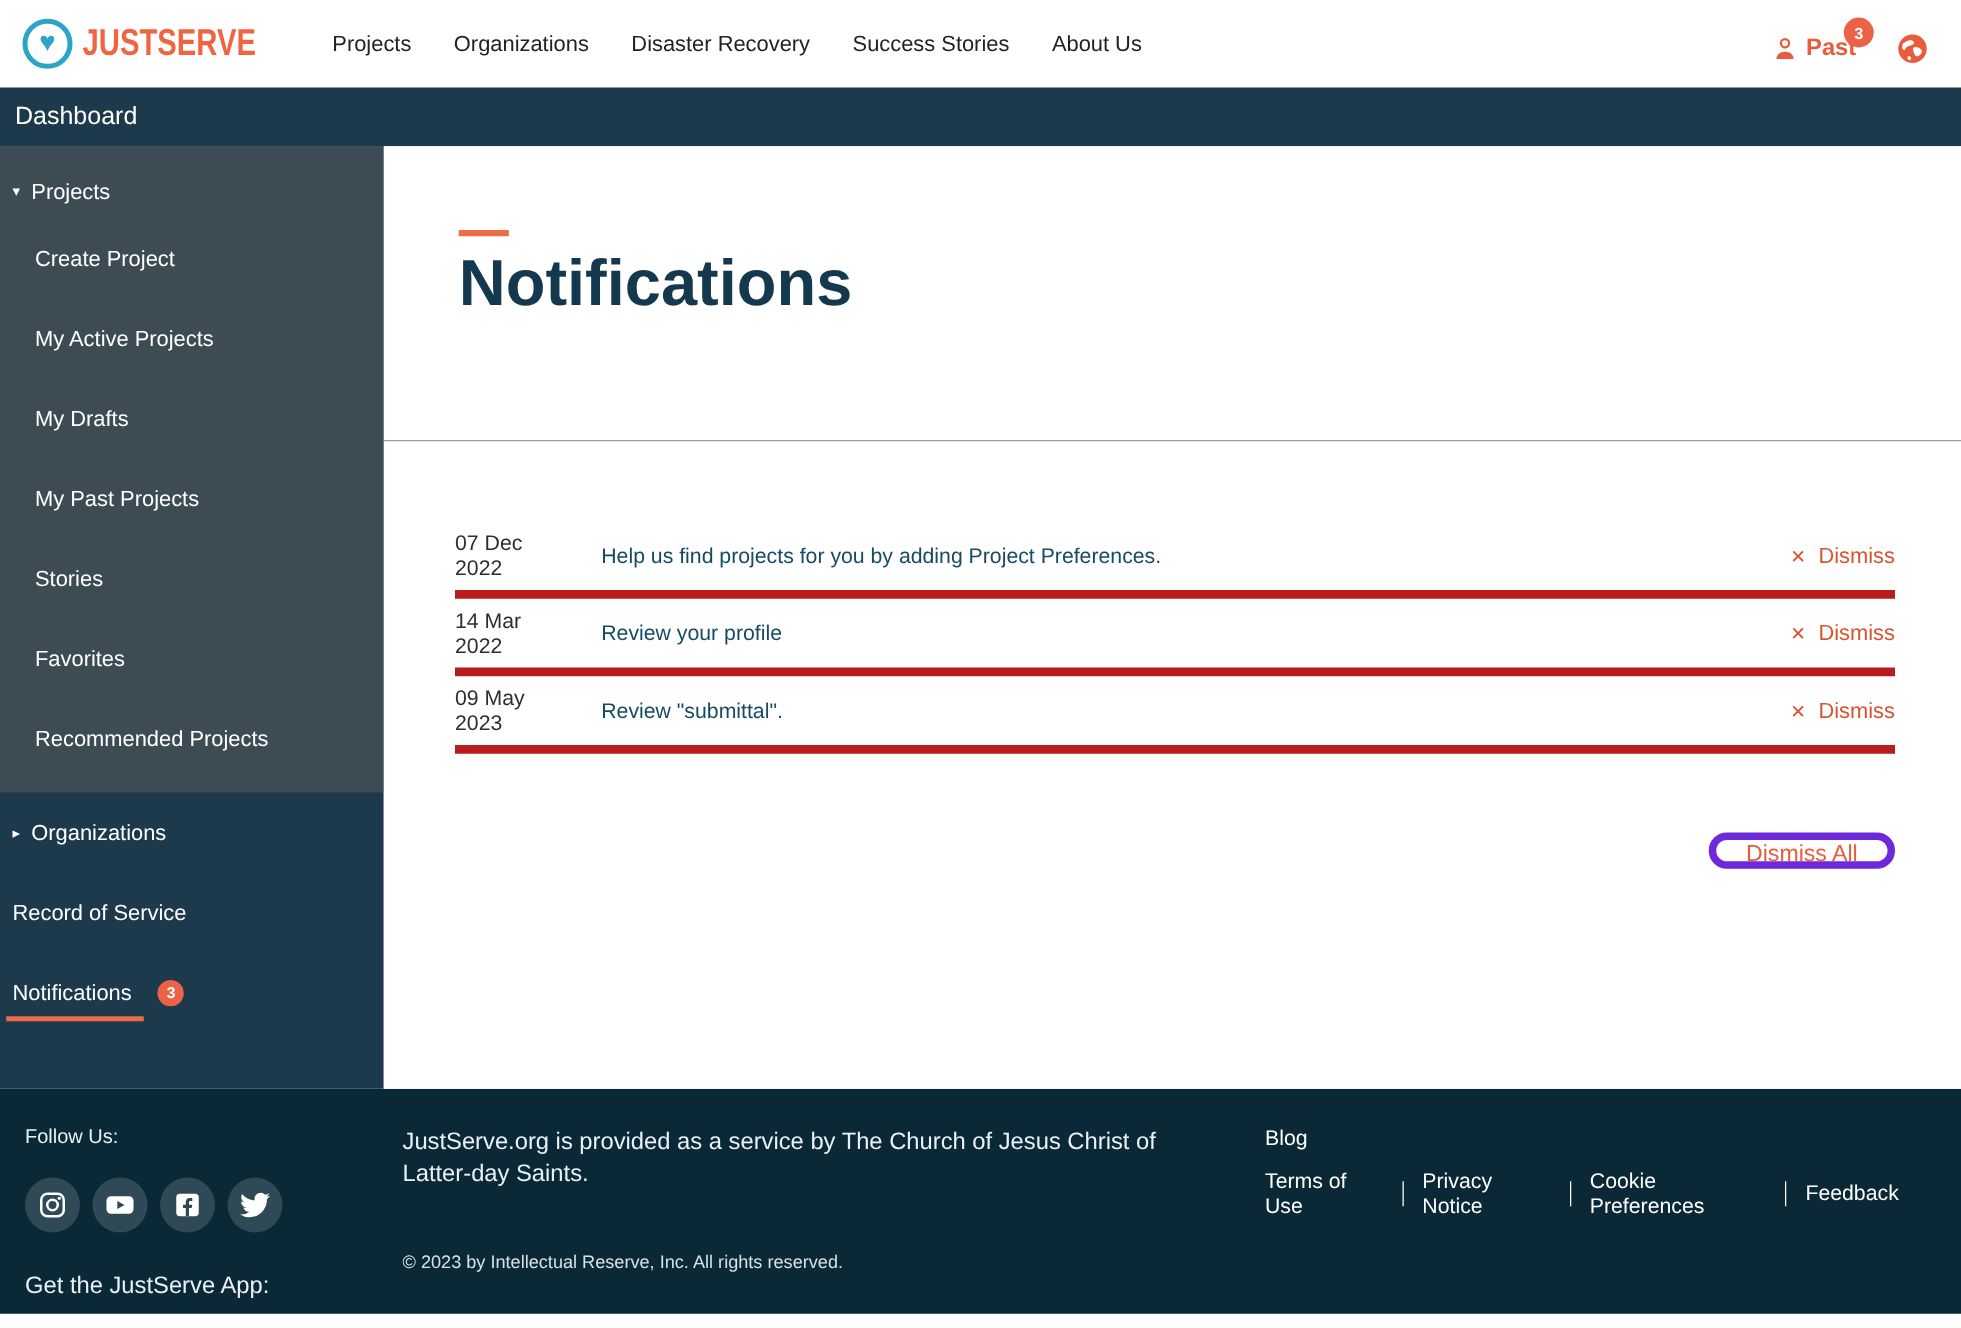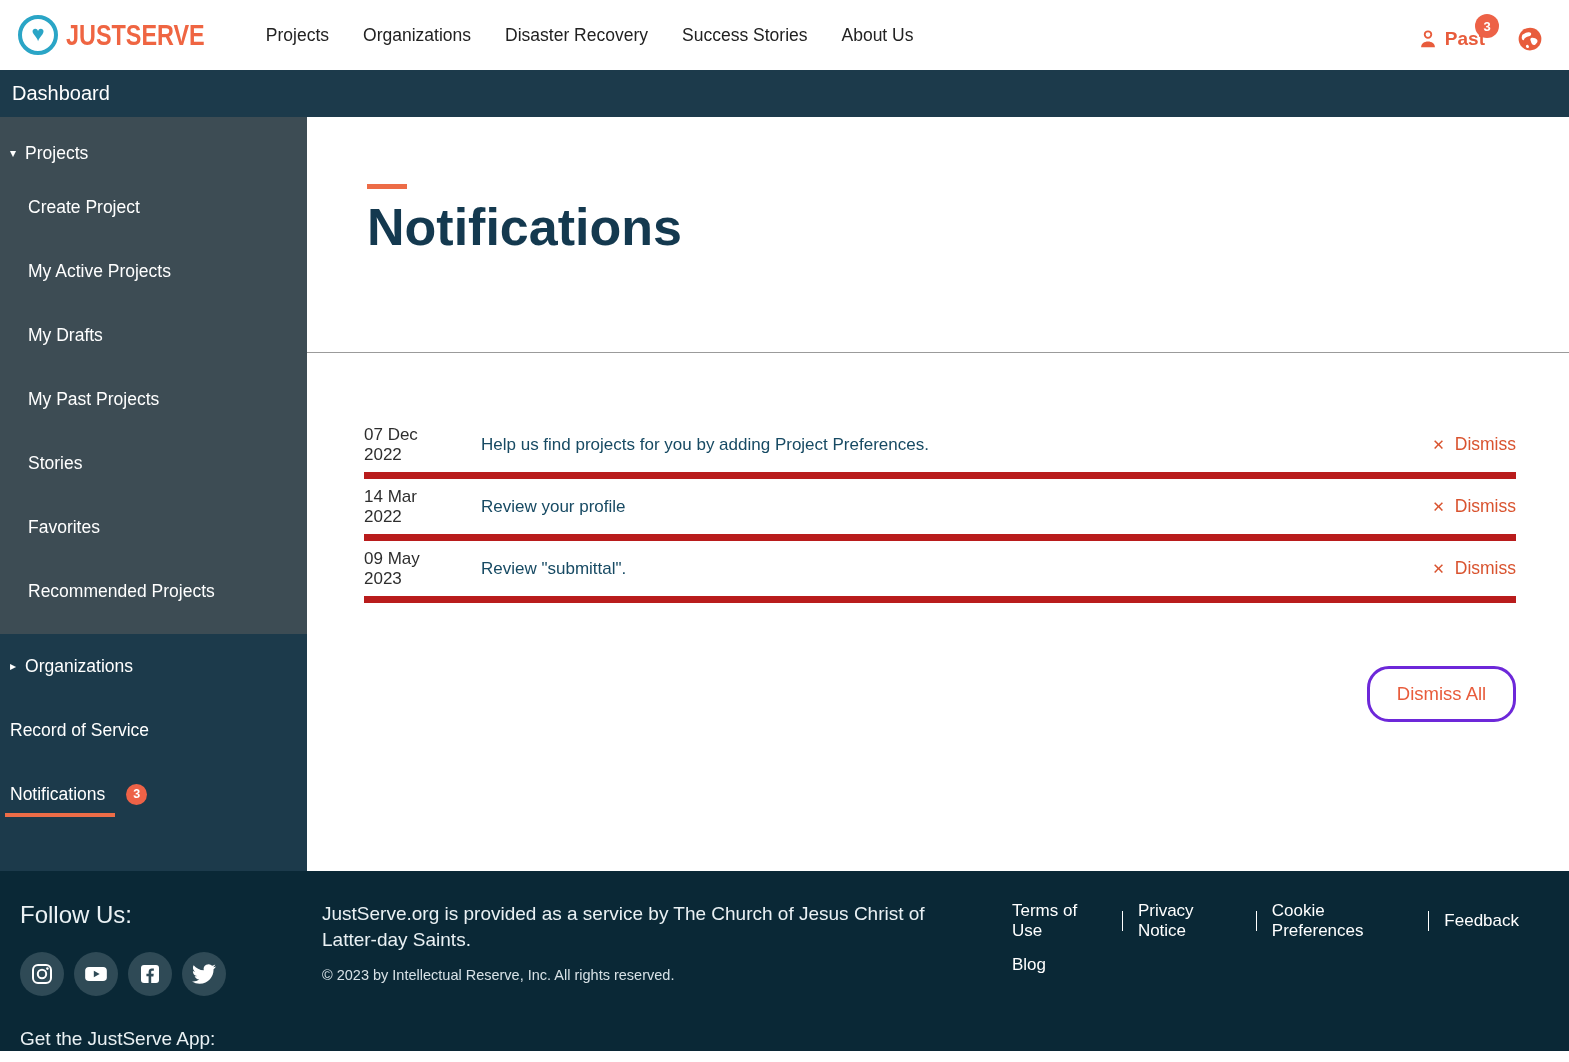--- a/index.html
+++ b/index.html
@@ -52,34 +52,34 @@
 
   .rows { margin:64px 53px 0 57px; }
   .row { height:62px; display:flex; align-items:center; border-bottom:7px solid #b91c1c; }
   .row .date { width:95px; font-size:17px; color:#2E2E2E; flex-shrink:0; }
   .row .msg { margin-left:22px; font-size:17px; color:#174A63; text-decoration:none; cursor:pointer; }
   .row .dismiss { margin-left:auto; display:flex; align-items:center; gap:10px; color:#D9532F;
                   font-size:17.5px; text-decoration:none; cursor:pointer; }
   .row .dismiss .x { font-size:15px; color:#D9532F; }
 
   .dismiss-all-wrap { margin:63px 53px 0 0; display:flex; justify-content:flex-end; }
-  .dismiss-all { width:149px; height:56px; border:3px solid #6d28d9; border-radius:22px; background:#fff;
+  .dismiss-all { width:149px; height:29px; border:6px solid #6d28d9; border-radius:22px; background:#fff;
                  color:#E85C3C; font-size:18.5px; font-family:"Liberation Sans",sans-serif; cursor:pointer; }
 
   
   .footer { height:180px; background:#0A2836; color:#EAF1F4; display:flex; padding:30px 50px 0 20px; }
   .f-left { width:302px; flex-shrink:0; }
-  .f-left .follow { font-size:24px; }
+  .f-left .follow { font-size:16px; }
   .social { display:flex; gap:10px; margin-top:23px; }
   .social-circle { width:44px; height:44px; border-radius:50%; background:#2F4A56; display:flex;
                    align-items:center; justify-content:center; cursor:pointer; }
   .get-app { margin-top:32px; font-size:19px; }
   .f-mid { width:660px; flex-shrink:0; }
   .f-mid .service { font-size:19px; line-height:26px; max-width:645px; }
-  .f-mid .copyright { font-size:14.5px; margin-top:14px; color:#D7E1E6; }
+  .f-mid .copyright { font-size:14.5px; margin-top:49px; color:#D7E1E6; }
   .f-right { margin-left:30px; }
   .links-row { display:flex; align-items:center; gap:15px; margin-bottom:14px; }
   .links-row a { color:#fff; font-size:17px; text-decoration:none; cursor:pointer; }
   .sep { width:1px; height:20px; background:#fff; display:inline-block; }
 </style>
 </head>
 <body>
 
 <div class="page">
 
@@ -219,27 +219,27 @@
         </span>
       </div>
       <div class="get-app">Get the JustServe App:</div>
     </div>
     <div class="f-mid">
       <p class="service">JustServe.org is provided as a service by The Church of Jesus Christ of Latter-day Saints.</p>
       <p class="copyright">© 2023 by Intellectual Reserve, Inc. All rights reserved.</p>
     </div>
     <div class="f-right">
       <div class="links-row">
+        <a>Blog</a>
+      </div>
+      <div class="links-row">
         <a>Terms of Use</a>
         <span class="sep"></span>
         <a>Privacy Notice</a>
         <span class="sep"></span>
         <a>Cookie Preferences</a>
         <span class="sep"></span>
         <a>Feedback</a>
       </div>
-      <div class="links-row">
-        <a>Blog</a>
-      </div>
     </div>
   </footer>
 
 </div>
 
 </body></html>

